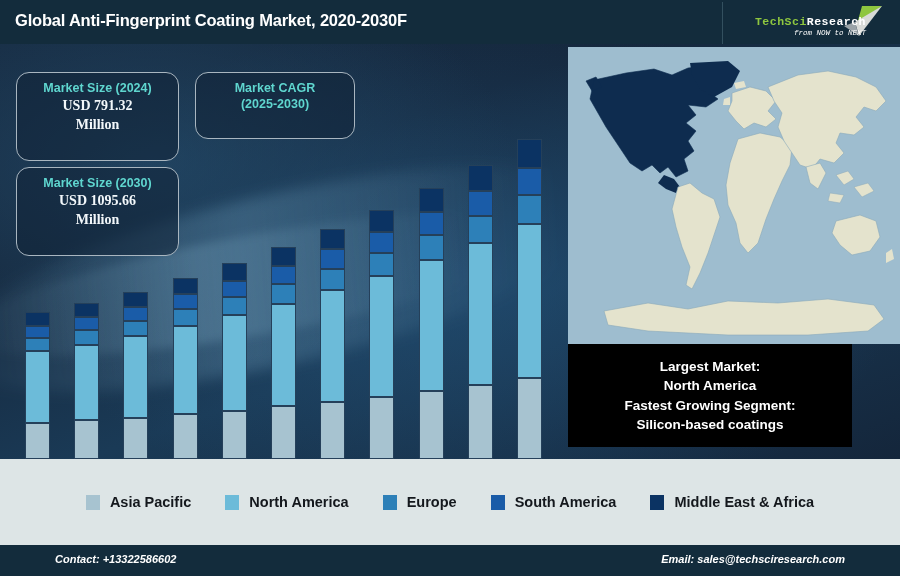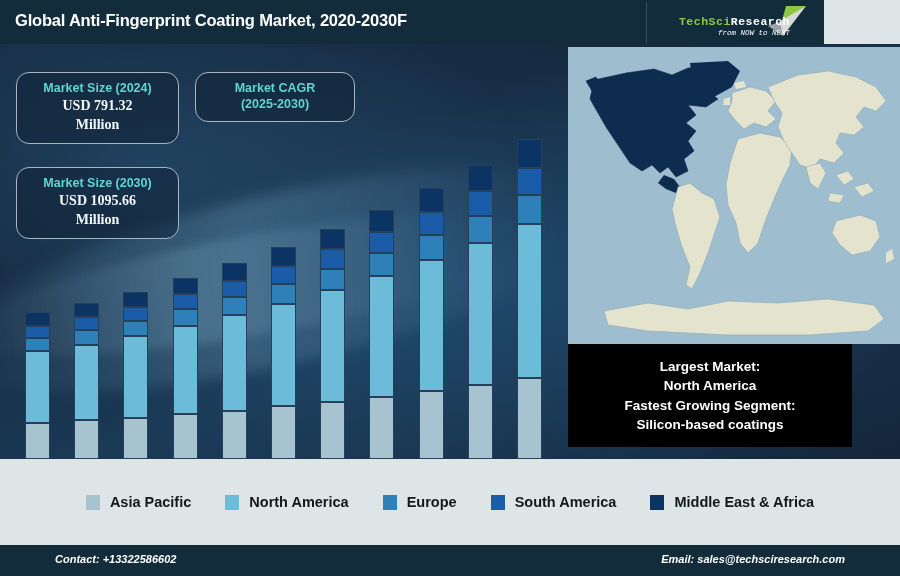--- a/index.html
+++ b/index.html
@@ -5,21 +5,21 @@
   * { margin:0; padding:0; box-sizing:border-box; }
   html,body { width:900px; height:576px; }
   body {
     font-family:"Liberation Sans", sans-serif;
     background:#dde5e6;
     overflow:hidden;
     position:relative;
   }
   
   #header {
-    position:absolute; left:0; top:0; width:824px; height:44px;
+    position:absolute; left:0; top:0; width:900px; height:44px;
     background:#132c3c;
   }
   #header-title {
     position:absolute; left:15px; top:11px;
     font-size:16.5px; font-weight:bold; color:#ffffff;
     letter-spacing:-0.2px;
   }
   #logo-box {
     position:absolute; right:8px; top:2px; width:170px; height:42px;
     border-left:1px solid #33505f;
@@ -63,21 +63,21 @@
     filter:blur(5px);
     border-radius:50%;
   }
   
   .card {
     position:absolute;
     border:1.3px solid #a9b6c0;
     border-radius:13px;
     background:rgba(16,34,54,0.55);
     text-align:center;
-    padding:7px 10px 9px 10px;
+    padding:7px 10px 26px 10px;
   }
   .card .lbl {
     color:#5fd6cf; font-size:12.5px; font-weight:bold; line-height:16px;
   }
   .card .val {
     color:#f2f7fa; font-size:14px; font-weight:bold; line-height:19px;font-family:Liberation Serif, serif;
   }
   #card-size-2024 { left:16px; top:28px; width:163px; }
   #card-cagr      { left:195px; top:28px; width:160px; }
   #card-size-2030 { left:16px; top:123px; width:163px; }

